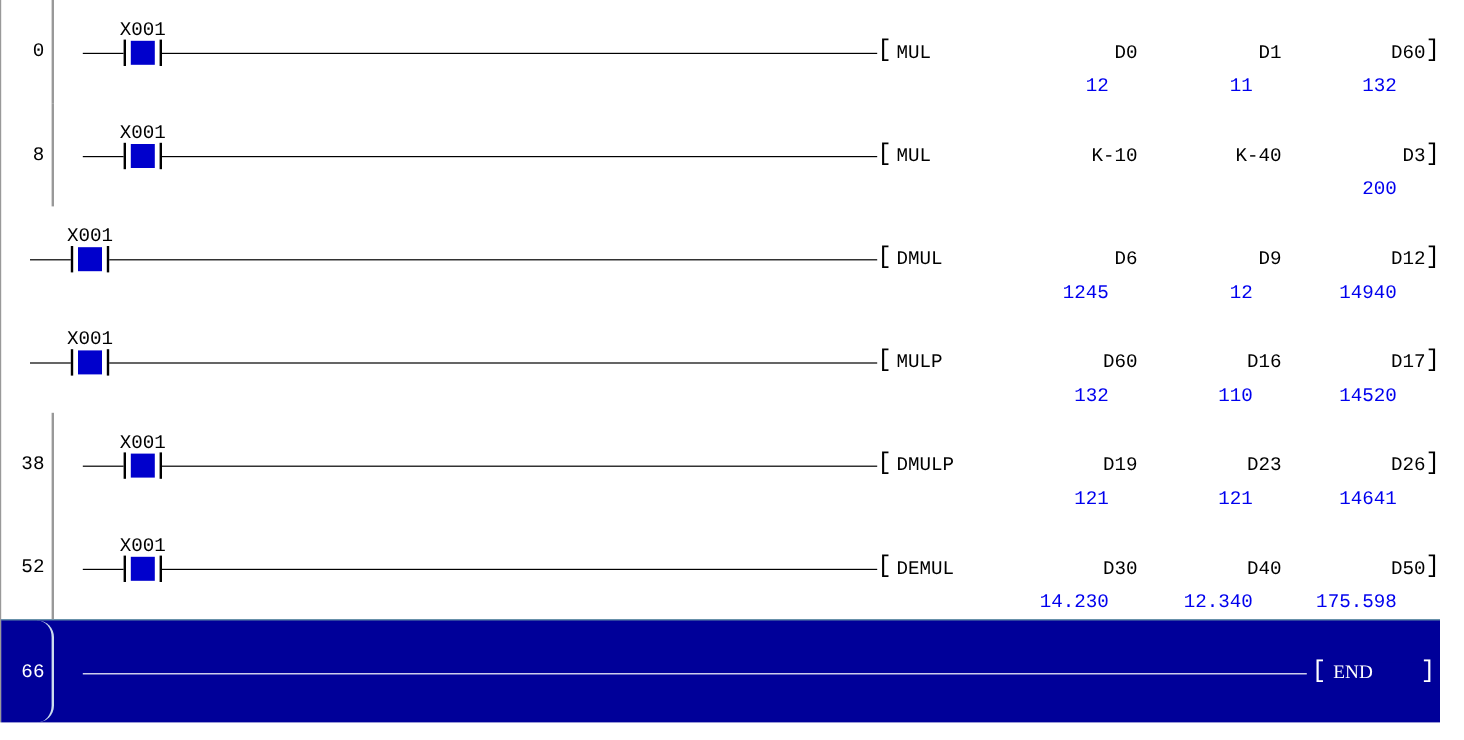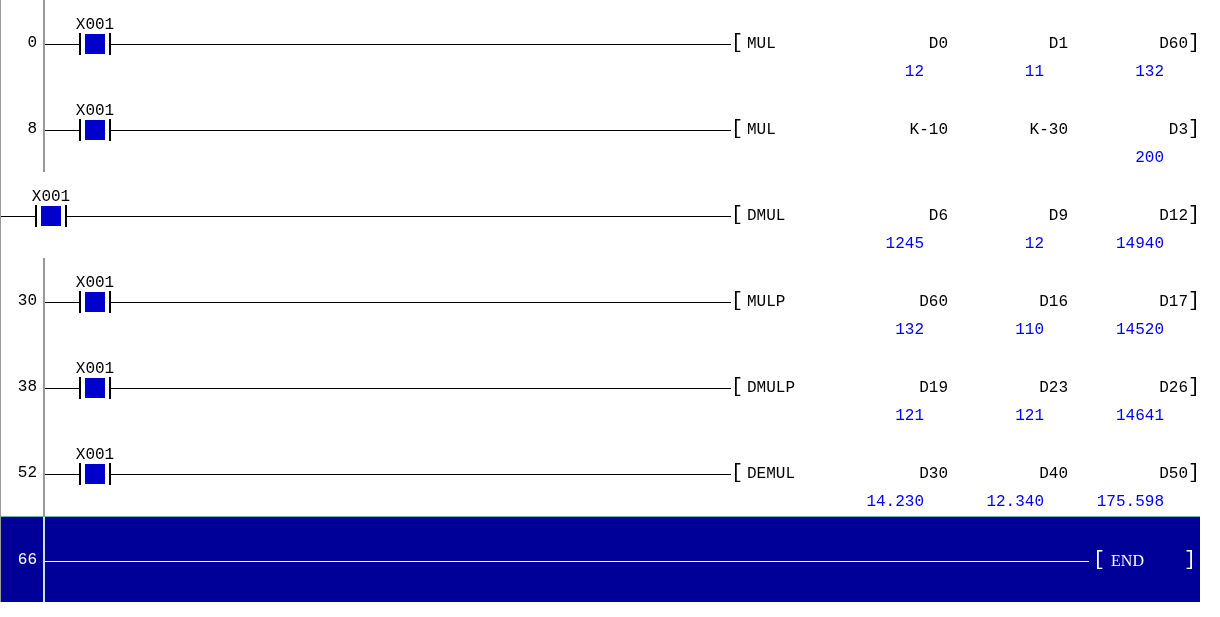--- a/index.html
+++ b/index.html
@@ -33,20 +33,21 @@
     color: #000;
   }
   .gutter.end {
     color: #fff;
     padding-top: 34px;
     align-items: flex-start;
   }
   .rung-body {
     flex: 1;
     position: relative;
+    margin-left: 24px;
   }
   .rail {
     position: absolute;
     left: 0;
     right: 0;
     top: 44px;
     border-top: 1px solid #000;
   }
   .contact {
     position: absolute;
@@ -117,21 +118,21 @@
   }
   .end-rung {
     background: #000099;
     color: #fff;
     height: 86px;
     display: flex;
     border-top: 1px solid #7aa;
   }
   .end-rung .rung-body { flex: 1; position: relative; }
   .end-rung .rail { border-top: 1px solid #fff; }
-  .end-rung .gutter { border-right: 2px solid #cde; }
+  .end-rung .gutter { border-right: 2px solid #cde; border-radius: 14px; }
   .end-block {
     position: absolute;
     right: 0;
     top: 35px;
     color: #fff;
     background: #000099;
     padding: 0 4px;
     display:flex;
     align-items:center;
   }
@@ -181,21 +182,21 @@
           <div class="contact-fill"></div>
         </div>
         <div class="instr-block">
           <span class="bracket-left">[</span>
           <span class="op">MUL</span>
           <span class="arg">
             <div class="arg-name">K-10</div>
             <div class="arg-val"></div>
           </span>
           <span class="arg">
-            <div class="arg-name">K-30</div>
+            <div class="arg-name">K-40</div>
             <div class="arg-val"></div>
           </span>
           <span class="arg">
             <div class="arg-name">D3</div>
             <div class="arg-val">200</div>
           </span>
           <span class="bracket-right">]</span>
         </div>
       </div>
     </div>
@@ -220,21 +221,20 @@
           </span>
           <span class="arg">
             <div class="arg-name">D12</div>
             <div class="arg-val">14940</div>
           </span>
           <span class="bracket-right">]</span>
         </div>
       </div>
     </div>
     <div class="rung">
-      <div class="gutter">30</div>
       <div class="rung-body">
         <div class="rail"></div>
         <div class="contact">
           <div class="contact-label">X001</div>
           <div class="contact-symbol"></div>
           <div class="contact-fill"></div>
         </div>
         <div class="instr-block">
           <span class="bracket-left">[</span>
           <span class="op">MULP</span>

